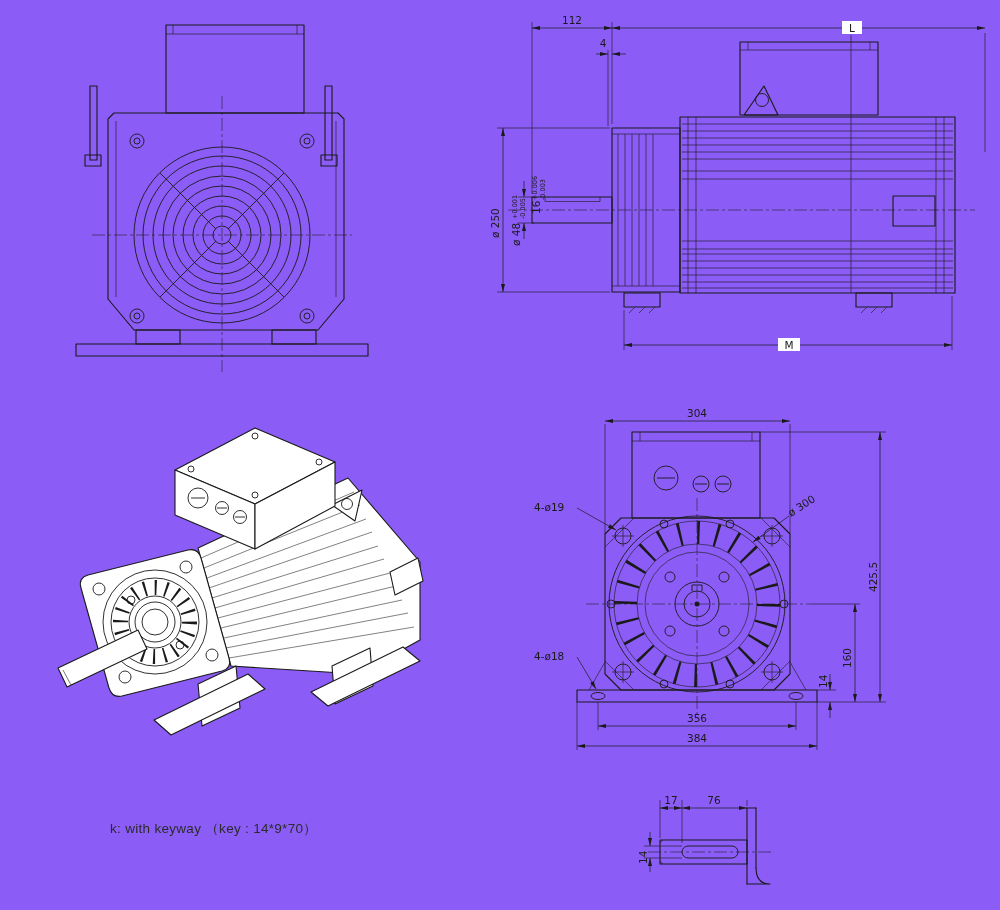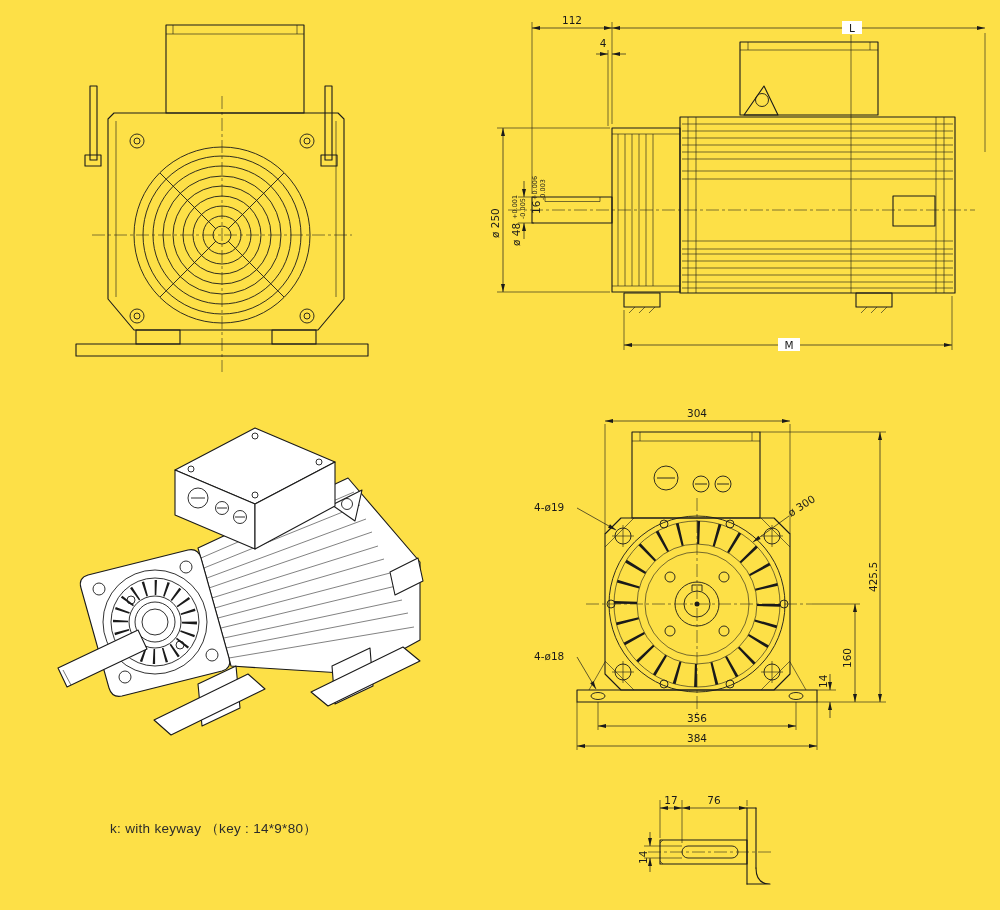--- a/index.html
+++ b/index.html
@@ -1,16 +1,16 @@
 <!DOCTYPE html>
 <html><head>
 <meta charset="utf-8">
 <style>
   html,body{margin:0;padding:0;background:#fff;}
-  .canvas{position:relative;width:1000px;height:910px;background:#fde047;overflow:hidden;
+  .canvas{position:relative;width:1000px;height:910px;background:#8b5cf6;overflow:hidden;
           font-family:"Liberation Sans",sans-serif;}
   svg{position:absolute;left:0;top:0;}
   svg text{fill:#1a1a1a;font-family:"DejaVu Sans",sans-serif;}
   .ln  {stroke:#1a1a1a;stroke-width:1.1;fill:none;stroke-linejoin:round;stroke-linecap:round;}
   .lnf {stroke:#1a1a1a;stroke-width:1.1;fill:#fff;stroke-linejoin:round;}
   .mid {stroke:#1a1a1a;stroke-width:0.9;fill:none;}
   .thin{stroke:#1a1a1a;stroke-width:0.6;fill:none;}
   .fin line{stroke:#1a1a1a;stroke-width:0.55;}
   .dim {stroke:#1a1a1a;stroke-width:0.7;fill:none;}
   .cl  {stroke:#1a1a1a;stroke-width:0.55;fill:none;stroke-dasharray:13 3 3 3;}
@@ -379,15 +379,15 @@
       <line class="dim" x1="650" y1="832" x2="650" y2="846" marker-end="url(#arr)"></line>
       <line class="dim" x1="650" y1="872" x2="650" y2="858" marker-end="url(#arr)"></line>
       <g transform="translate(647,864) rotate(-90)">
         <text class="dimtext" x="0" y="0">14</text>
       </g>
     </g>
   </g>
 </svg>
 
 <div class="remark">
-  <div>k: with keyway （key : 14*9*80）</div>
+  <div>k: with keyway （key : 14*9*70）</div>
 </div>
 </div>
 
 </body></html>

